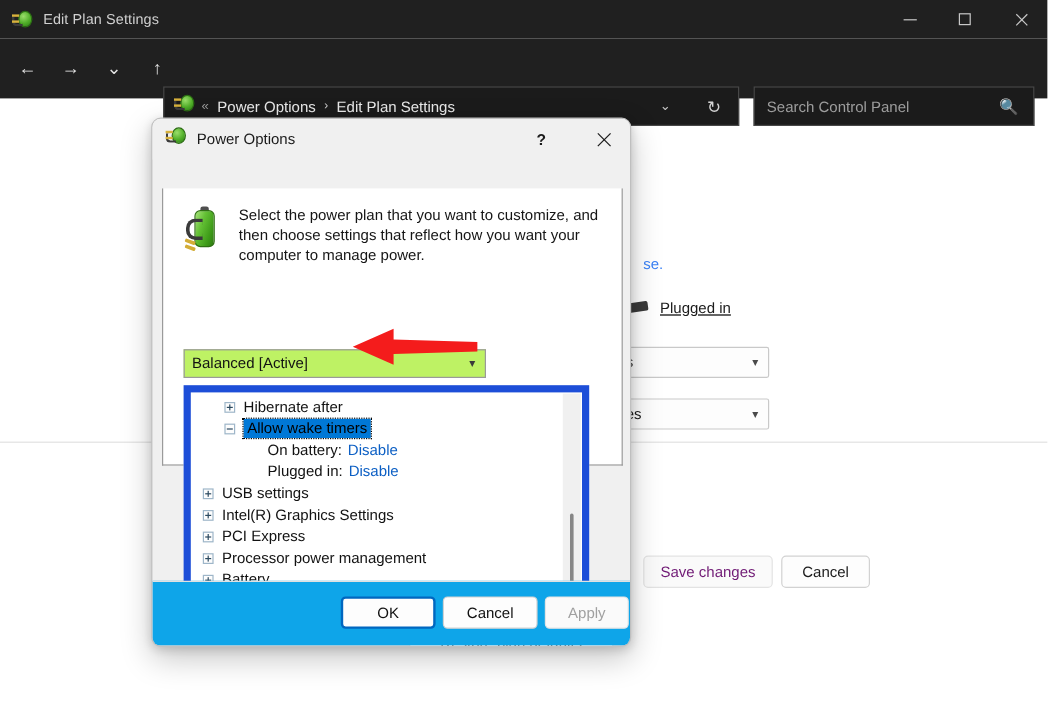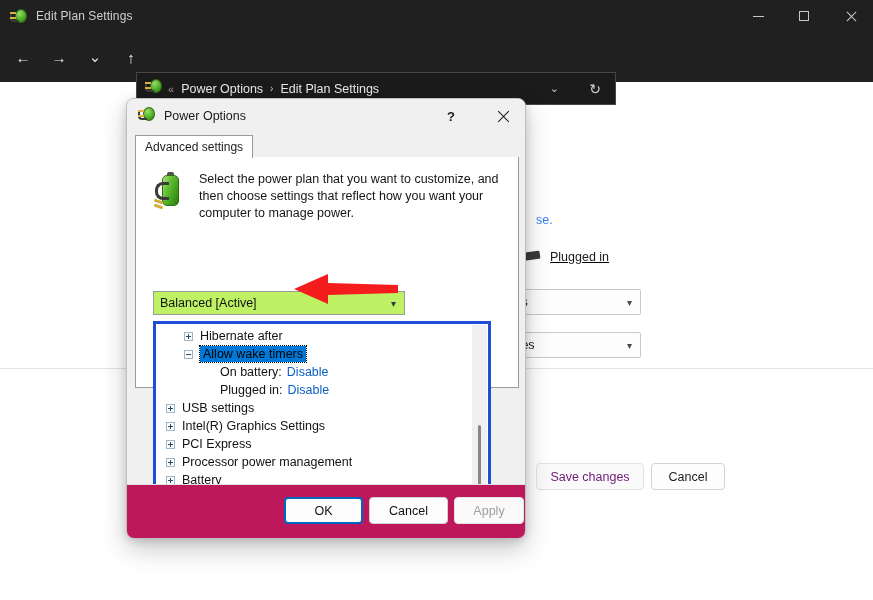--- a/index.html
+++ b/index.html
@@ -217,21 +217,21 @@
   .plan-combo {
     position: absolute; left: 17px; top: 134px; width: 252px; height: 24px;
     background: #bef264; border: 1px solid #9a9a9a;
     display: flex; align-items: center; font-size: 12.5px; color: #121212;
   }
   .plan-combo .t { margin-left: 6px; }
   .plan-combo .cv { position: absolute; right: 8px; font-size: 10px; color: #3a3a3a; }
 
   .treebox {
     position: absolute; left: 17px; top: 164px; width: 338px; height: 194px;
-    background: #ffffff; border: 3px solid #1d4ed8;
+    background: #ffffff; border: 6px solid #1d4ed8;
     overflow: hidden;
   }
   .tree {
     position: absolute; left: 0; top: 3px; width: 320px;
   }
   .trow {
     height: 18px; display: flex; align-items: center; font-size: 12.5px; color: #121212;
     white-space: nowrap;
   }
   .exp {
@@ -265,21 +265,21 @@
 
   .restore-btn {
     position: absolute; left: 205px; top: 366px; width: 170px; height: 25px;
     background: #fdfdfd; border: 1px solid #c9c9c9; border-radius: 3px;
     display: flex; align-items: center; justify-content: center;
     font-size: 12.5px; color: #111111;
   }
 
   .dlg-footer {
     position: absolute; left: 0; bottom: 0; width: 400px; height: 54px;
-    background: #be185d; border-top: 1px solid #e0e0e0; text-decoration: underline;
+    background: #0ea5e9; border-top: 1px solid #e0e0e0; text-decoration: underline;
   }
   .dbtn {
     position: absolute; top: 12px; height: 27px; border-radius: 4px;
     display: flex; align-items: center; justify-content: center;
     font-size: 12.5px; background: #fdfdfd; border: 1px solid #d2d2d2; color: #111111;
   }
   #btn-ok { left: 157px; width: 79px; border: 2px solid #0067c0; }
   #btn-cancel { left: 242px; width: 79px; }
   #btn-apply { left: 327px; width: 70px; color: #a0a0a0; background: #fafafa; border-color: #e4e4e4; }
 
@@ -344,38 +344,38 @@
         <span class="plug-icon"><span class="body"></span><span class="cord"></span><span class="prong1"></span><span class="prong2"></span></span>
       </span>
       <span class="addr-chevrons">«</span>
       <span class="crumb">Power Options</span>
       <span class="crumb-sep">›</span>
       <span class="crumb">Edit Plan Settings</span>
       <span class="addr-dd">⌄</span>
       <span class="addr-refresh">↻</span>
     </div>
 
+    <div class="searchbox">
+      <span class="ph">Search Control Panel</span>
+      <span class="mag">🔍</span>
+    </div>
   </div>
 
   <div class="dialog">
     <div class="dlg-title">
       <span class="ico">
         <span class="plug-icon"><span class="body"></span><span class="cord"></span><span class="prong1"></span><span class="prong2"></span></span>
       </span>
       <span class="txt">Power Options</span>
       <div class="dlg-help">?</div>
       <div class="dlg-close">
           <span class="x"></span>
         </div>
     </div>
 
-    <div class="tabstrip">
-      <div class="tabline"></div>
-      <div class="tab">Advanced settings</div>
-    </div>
 
     <div class="tabpage">
       <div class="hint-wrap">
         <span class="batt-icon">
           <span class="cap"></span>
             <span class="cell"></span>
             <span class="cord2"></span>
             <span class="pp1"></span>
             <span class="pp2"></span>
         </span>

